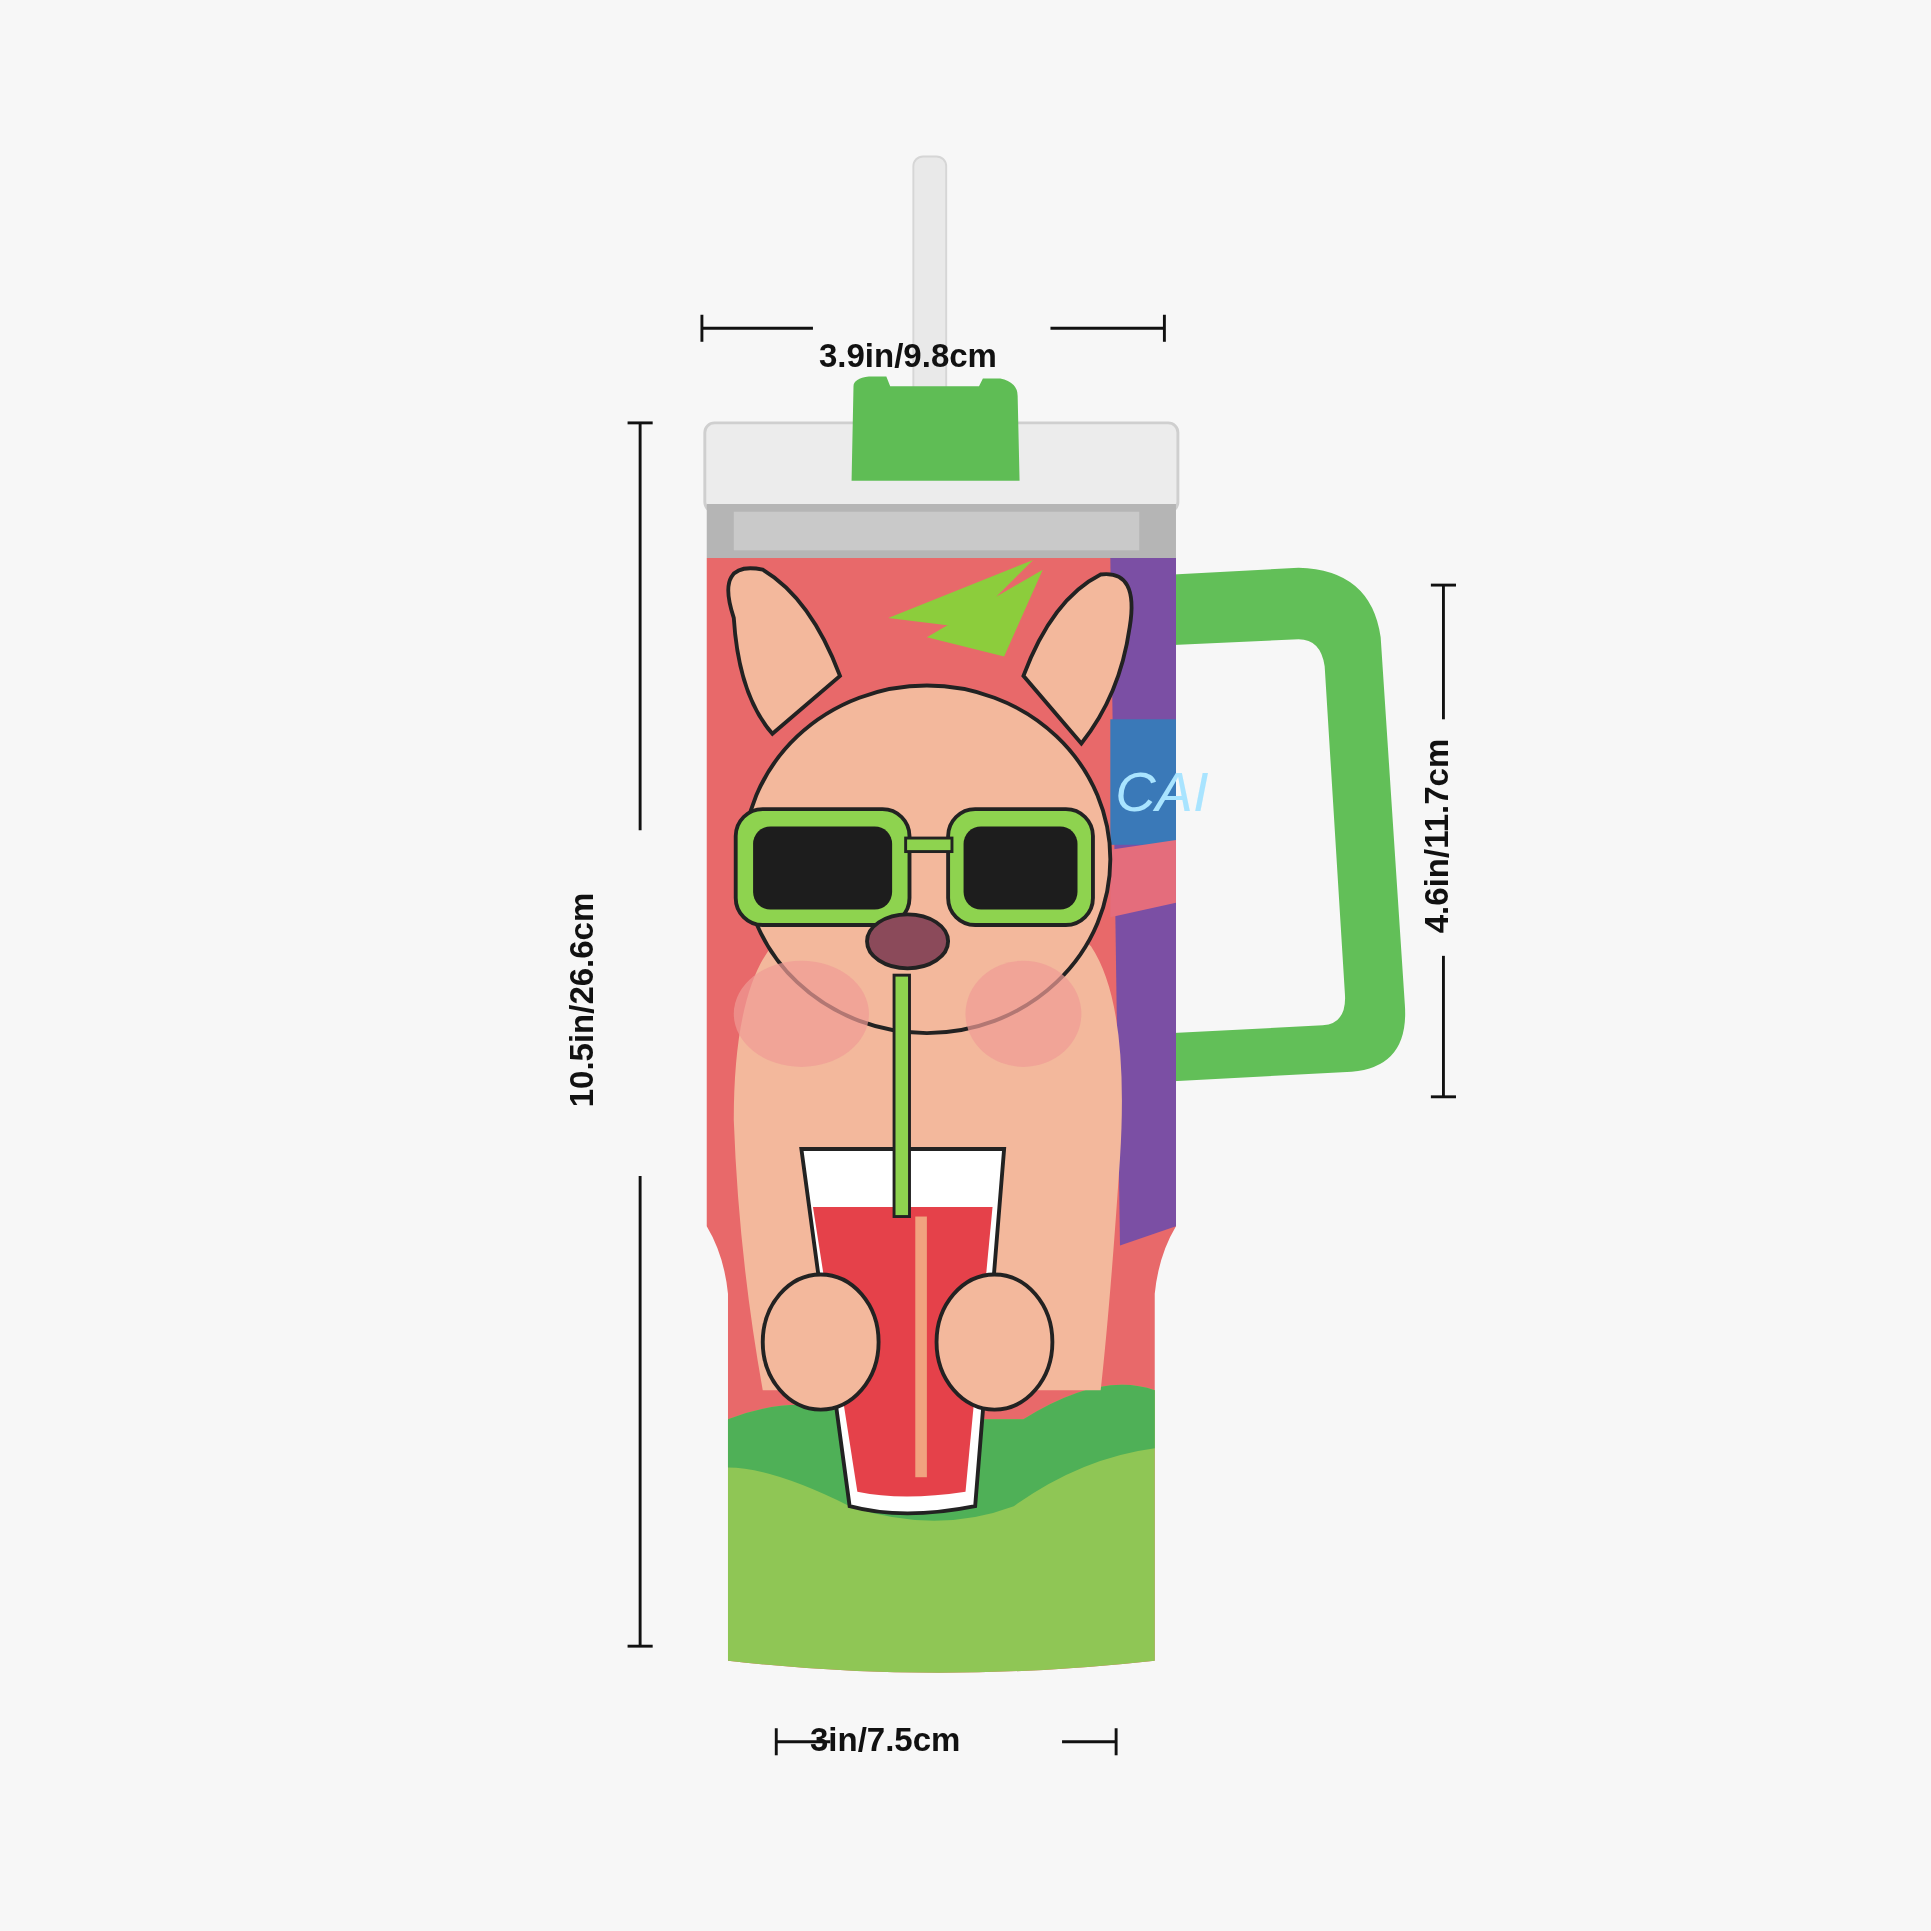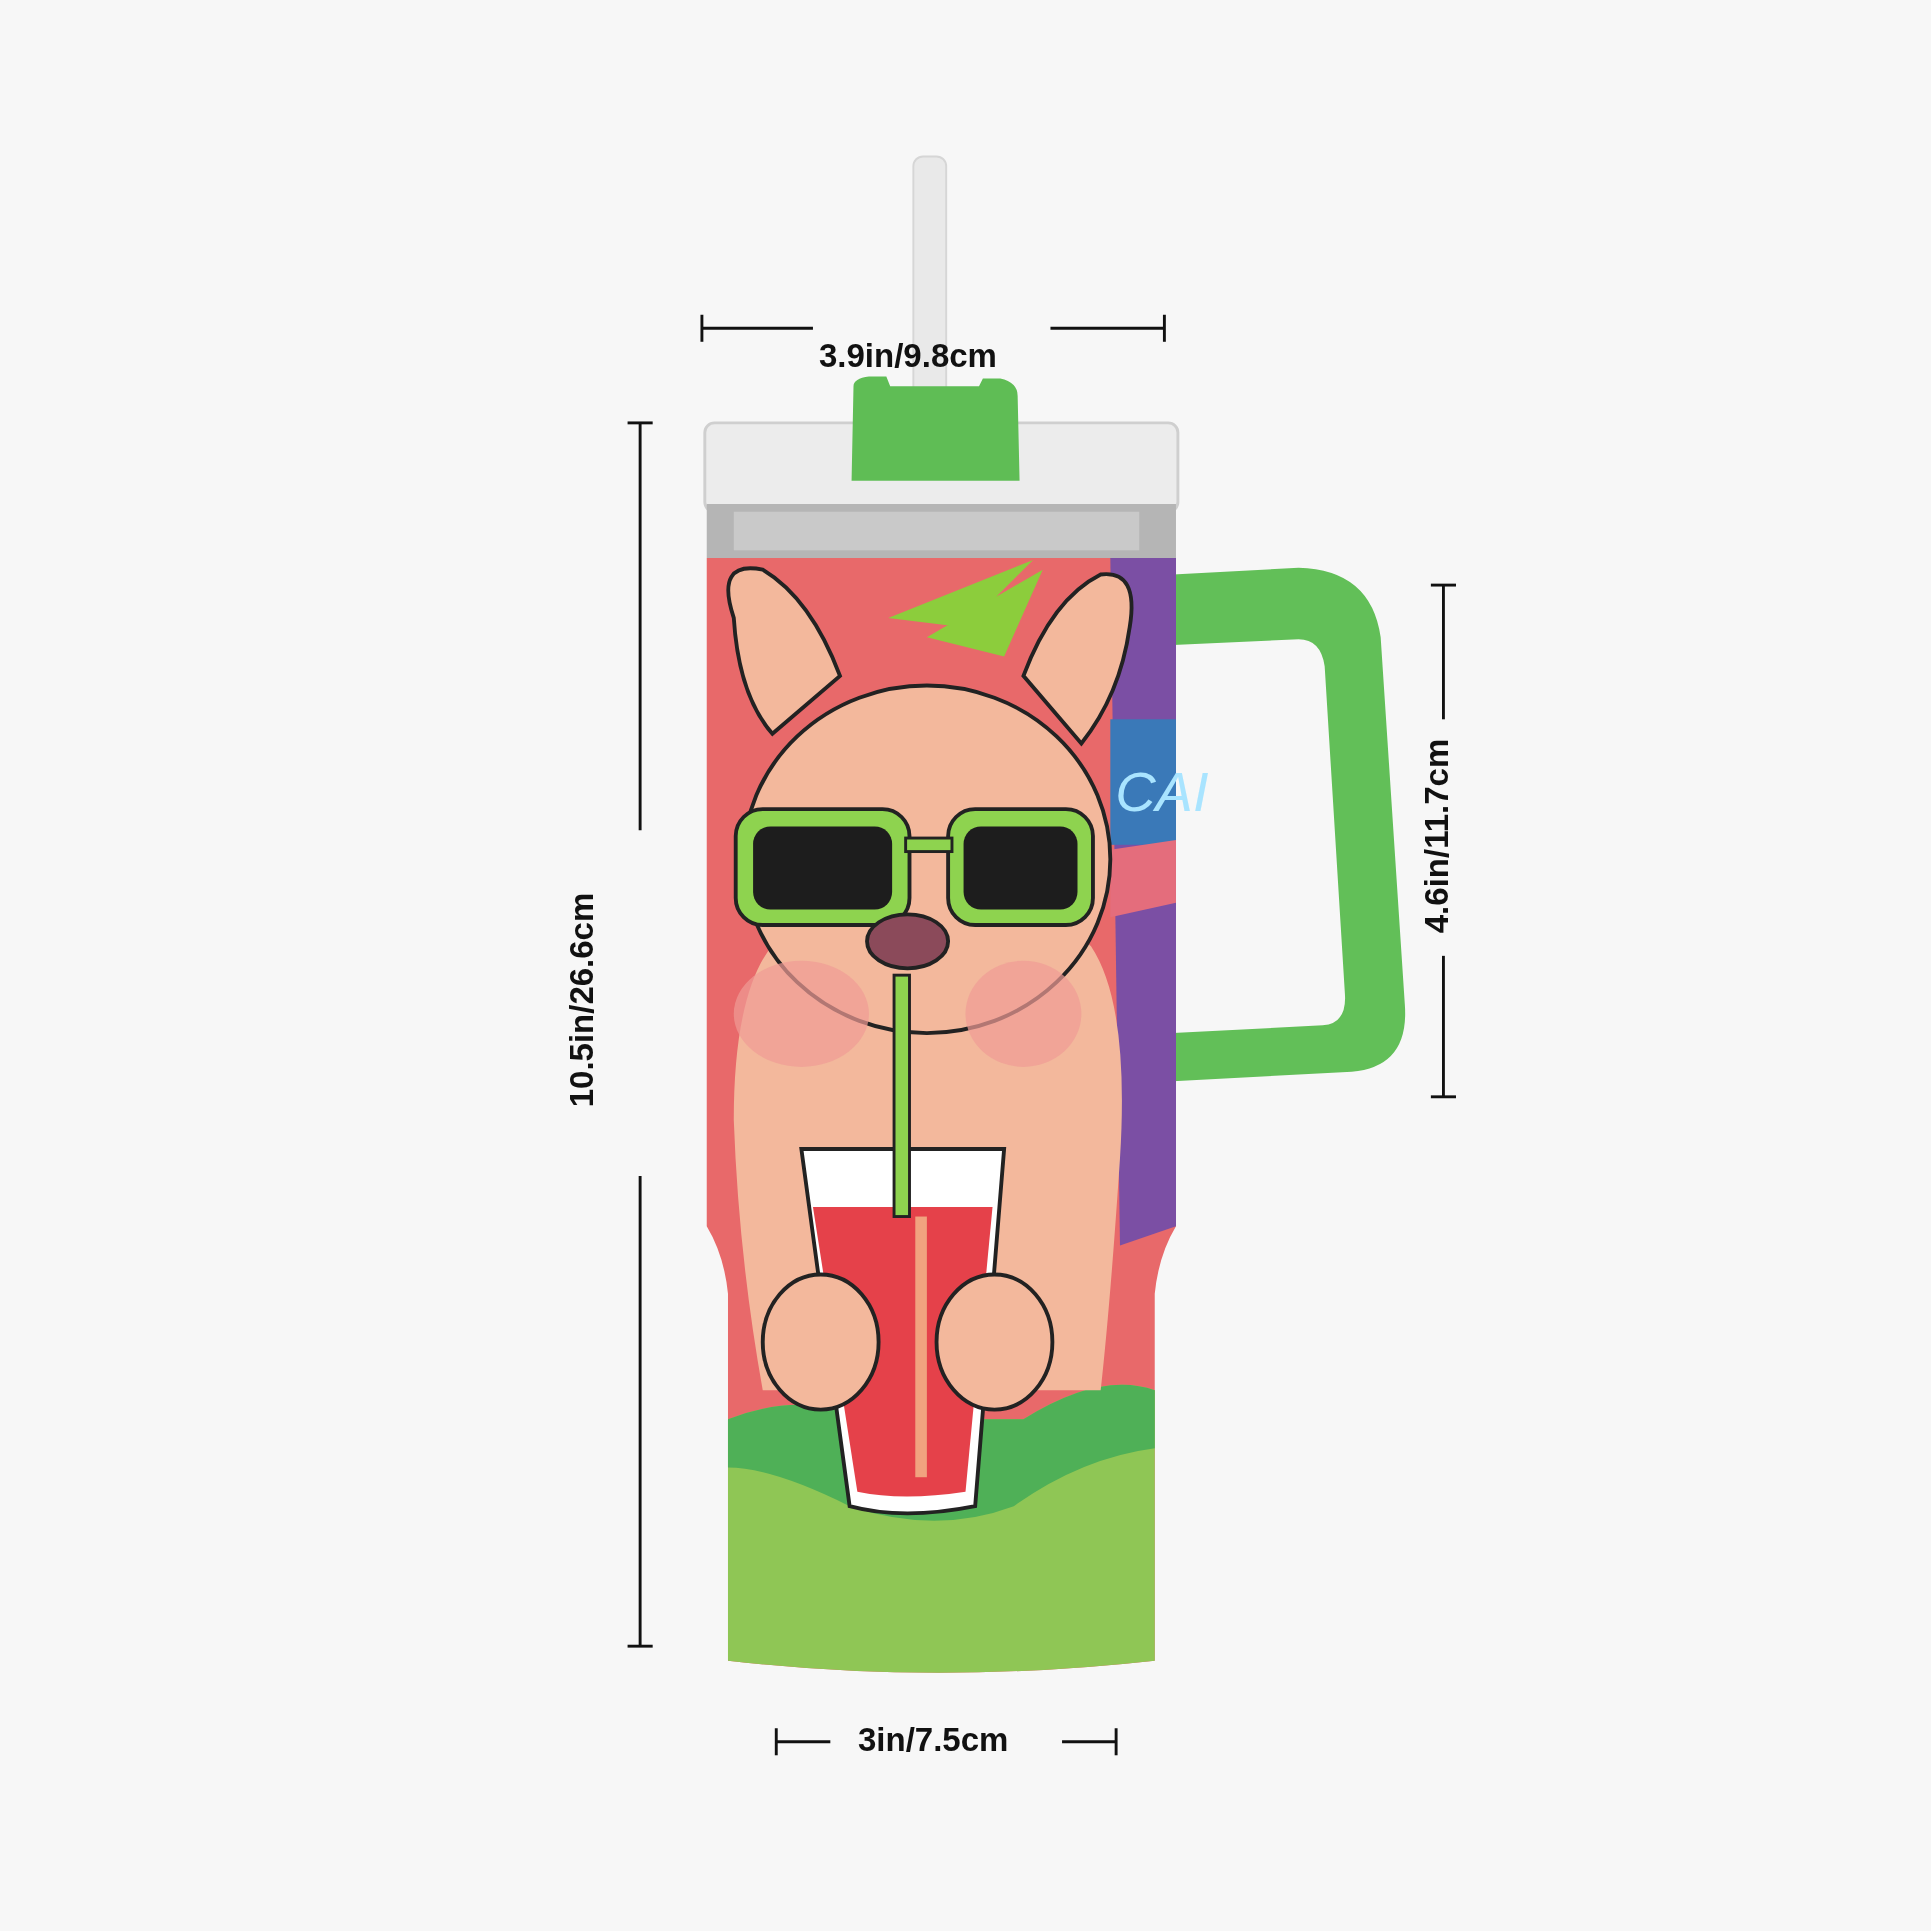--- a/index.html
+++ b/index.html
@@ -82,14 +82,14 @@
 
   <line x1="804" y1="1804" x2="860" y2="1804" stroke="#111" stroke-width="3"></line>
   <line x1="1100" y1="1804" x2="1156" y2="1804" stroke="#111" stroke-width="3"></line>
   <line x1="804" y1="1790" x2="804" y2="1818" stroke="#111" stroke-width="3"></line>
   <line x1="1156" y1="1790" x2="1156" y2="1818" stroke="#111" stroke-width="3"></line>
 </svg>
 
 <div class="dim-text" style="left:819px; top:305px;margin-top:32px;">3.9in/9.8cm</div>
 <div class="dim-text" style="left:475px; top:981px; transform:rotate(-90deg); transform-origin:center;">10.5in/26.6cm</div>
 <div class="dim-text" style="left:1340px; top:817px; transform:rotate(-90deg); transform-origin:center;">4.6in/11.7cm</div>
-<div class="dim-text" style="left:858px; top:1721px;">3in/7.5cm</div>
+<div class="dim-text" style="left:810px; top:1721px;">3in/7.5cm</div>
 
 
 </body></html>

